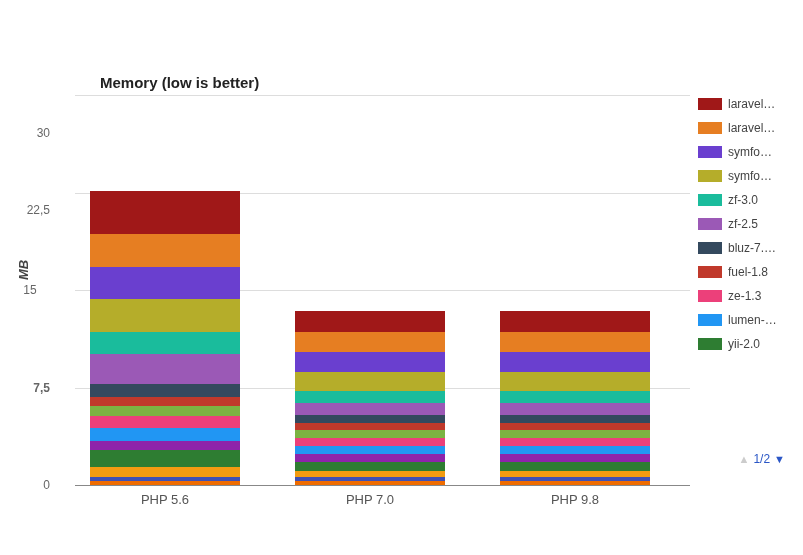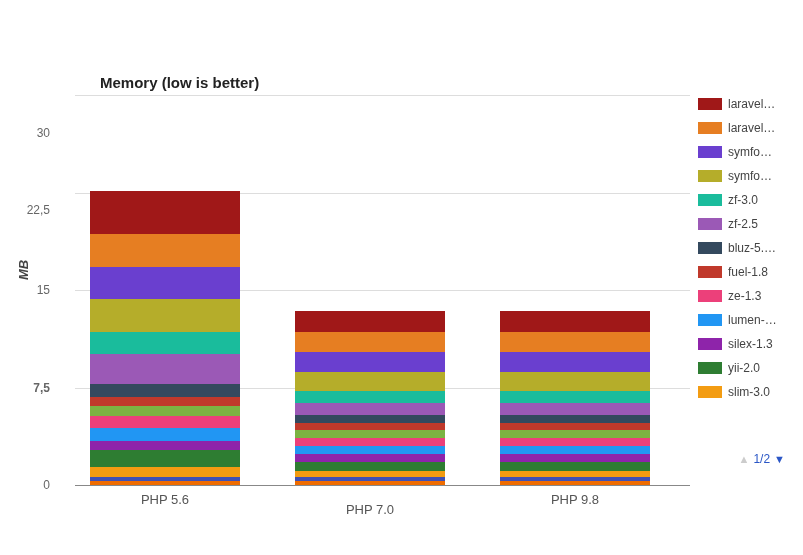--- a/index.html
+++ b/index.html
@@ -88,27 +88,27 @@
         <div class="seg" style="height: 19.5px; background: rgb(106, 63, 207);"></div>
         <div class="seg" style="height: 20.8px; background: rgb(230, 126, 34);"></div>
         <div class="seg" style="height: 20.8px; background: rgb(160, 24, 24);"></div>
       </div>
     </div>
   <div class="axis-x"></div>
 
   <div id="yticks-host">
       <div class="ytick" style="top: 485px; left: 10px;">0</div>
       <div class="ytick" style="top: 387.5px; left: 10px; font-weight: bold;">7,5</div>
-      <div class="ytick" style="top: 290px; left: 10px;">15</div>
+      <div class="ytick" style="top: 290px; left: 10px; text-align: center;">15</div>
       <div class="ytick" style="top: 192.5px; left: 10px; margin-top: 17px;">22,5</div>
       <div class="ytick" style="top: 95px; left: 10px; margin-top: 38px;">30</div>
     </div>
   <div id="xticks-host">
       <div class="xtick" style="left: 165px;">PHP 5.6</div>
-      <div class="xtick" style="left: 370px; margin-top: 10px;">PHP 7.0</div>
+      <div class="xtick" style="left: 370px;">PHP 7.0</div>
       <div class="xtick" style="left: 575px;">PHP 9.8</div>
     </div>
 
   <div class="legend" id="legend">
       <div class="legend-item">
         <div class="swatch" style="background: rgb(160, 24, 24);"></div>
         <div class="legend-label">laravel…</div>
       </div>
       <div class="legend-item">
         <div class="swatch" style="background: rgb(230, 126, 34);"></div>
@@ -125,45 +125,37 @@
       <div class="legend-item">
         <div class="swatch" style="background: rgb(26, 188, 156);"></div>
         <div class="legend-label">zf-3.0</div>
       </div>
       <div class="legend-item">
         <div class="swatch" style="background: rgb(155, 89, 182);"></div>
         <div class="legend-label">zf-2.5</div>
       </div>
       <div class="legend-item">
         <div class="swatch" style="background: rgb(52, 73, 94);"></div>
-        <div class="legend-label">bluz-5.…</div>
+        <div class="legend-label">bluz-7.…</div>
       </div>
       <div class="legend-item">
         <div class="swatch" style="background: rgb(192, 57, 43);"></div>
         <div class="legend-label">fuel-1.8</div>
       </div>
       <div class="legend-item">
         <div class="swatch" style="background: rgb(236, 64, 122);"></div>
         <div class="legend-label">ze-1.3</div>
       </div>
       <div class="legend-item">
         <div class="swatch" style="background: rgb(33, 150, 243);"></div>
         <div class="legend-label">lumen-…</div>
       </div>
       <div class="legend-item">
-        <div class="swatch" style="background: rgb(142, 36, 170);"></div>
-        <div class="legend-label">silex-1.3</div>
-      </div>
-      <div class="legend-item">
         <div class="swatch" style="background: rgb(46, 125, 50);"></div>
         <div class="legend-label">yii-2.0</div>
-      </div>
-      <div class="legend-item">
-        <div class="swatch" style="background: rgb(243, 156, 18);"></div>
-        <div class="legend-label">slim-3.0</div>
       </div>
     </div>
 
   <div class="pager">
     <span class="tri prev">▲</span>
     <span>1/2</span>
     <span class="tri next">▼</span>
   </div>
 </div>
 

